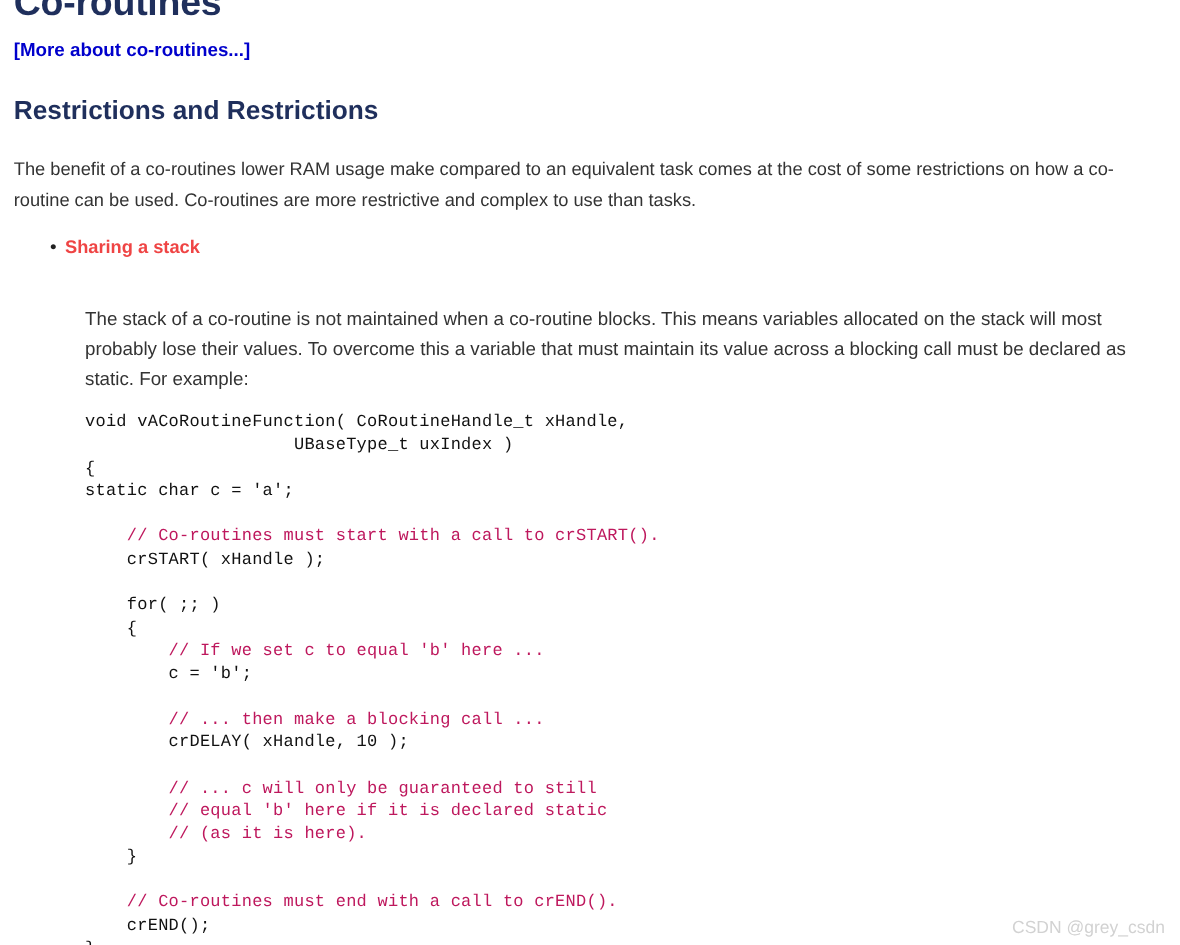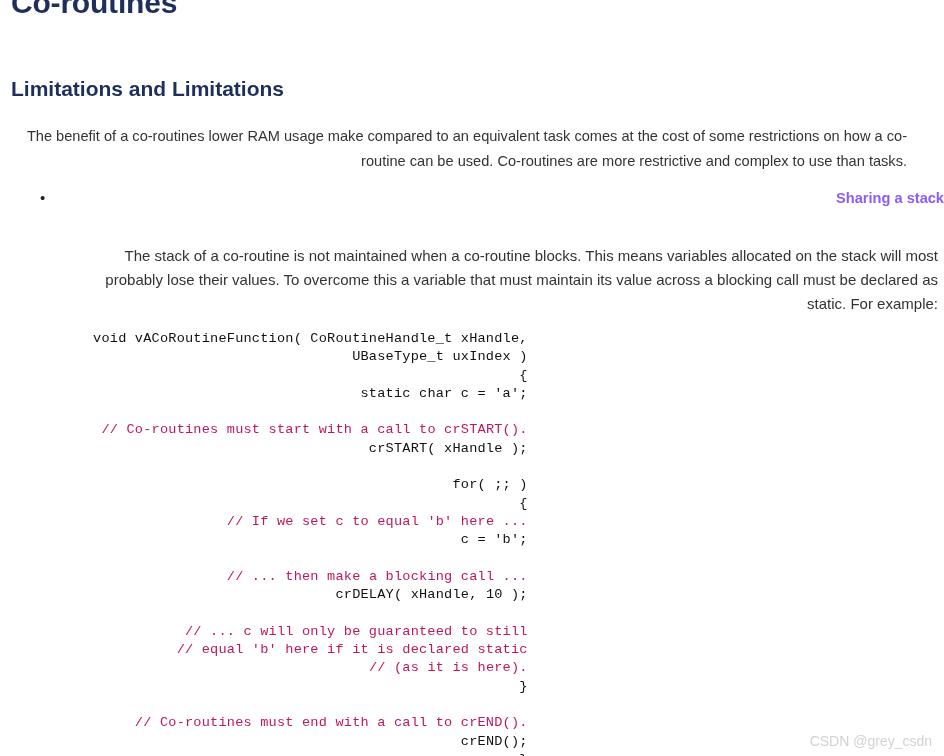--- a/index.html
+++ b/index.html
@@ -16,21 +16,20 @@
     color: #333333;
     position: relative;
   }
 
   .page {
     position: relative;
     width: 944px;
     height: 756px;
     box-sizing: border-box;
     overflow: hidden;
-    text-align: right;
   }
 
   
   .title-clip {
     position: absolute;
     left: 11px;
     top: -16px;
     height: 40px;
     overflow: hidden;
   }
@@ -101,21 +100,21 @@
     top: 0;
     font-size: 15px;
     line-height: 20px;
     color: #222222;
   }
   .bullet-label {
     display: block;
     font-size: 14.6px;
     line-height: 20px;
     font-weight: bold;
-    color: #8b5cf6;
+    color: #ef4444;
   }
 
   
   .sub-para {
     position: absolute;
     left: 52px;
     top: 228px;
     width: 870px;
     margin: 16px;
     font-size: 15px;
@@ -153,22 +152,25 @@
 </style>
 </head>
 <body>
 
 <div class="page">
 
   <div class="title-clip">
     <h1 class="page-title">Co-routines</h1>
   </div>
 
+  <div class="more-link-row">
+    <a class="more-link" href="#">[More about co-routines...]</a>
+  </div>
 
-  <h2 class="section-heading">Limitations and Limitations</h2>
+  <h2 class="section-heading">Restrictions and Restrictions</h2>
 
   <p class="intro">The benefit of a co-routines lower RAM usage make compared to an equivalent task comes at the cost of some restrictions on how a co-routine can be used. Co-routines are more restrictive and complex to use than tasks.</p>
 
   <div class="bullet-list">
     <div class="bullet-item">
       <span class="bullet-dot">•</span>
       <span class="bullet-label">Sharing a stack</span>
     </div>
   </div>
 

